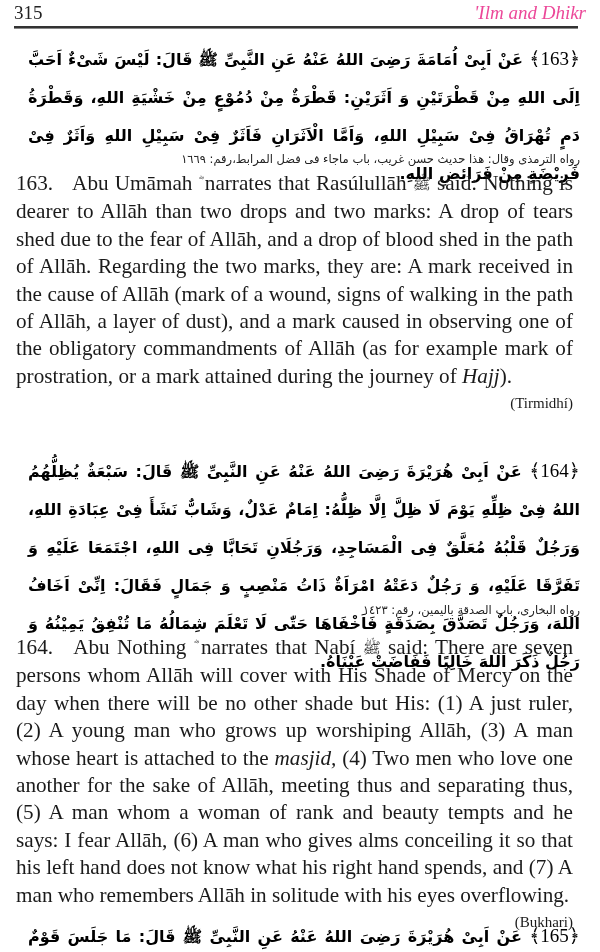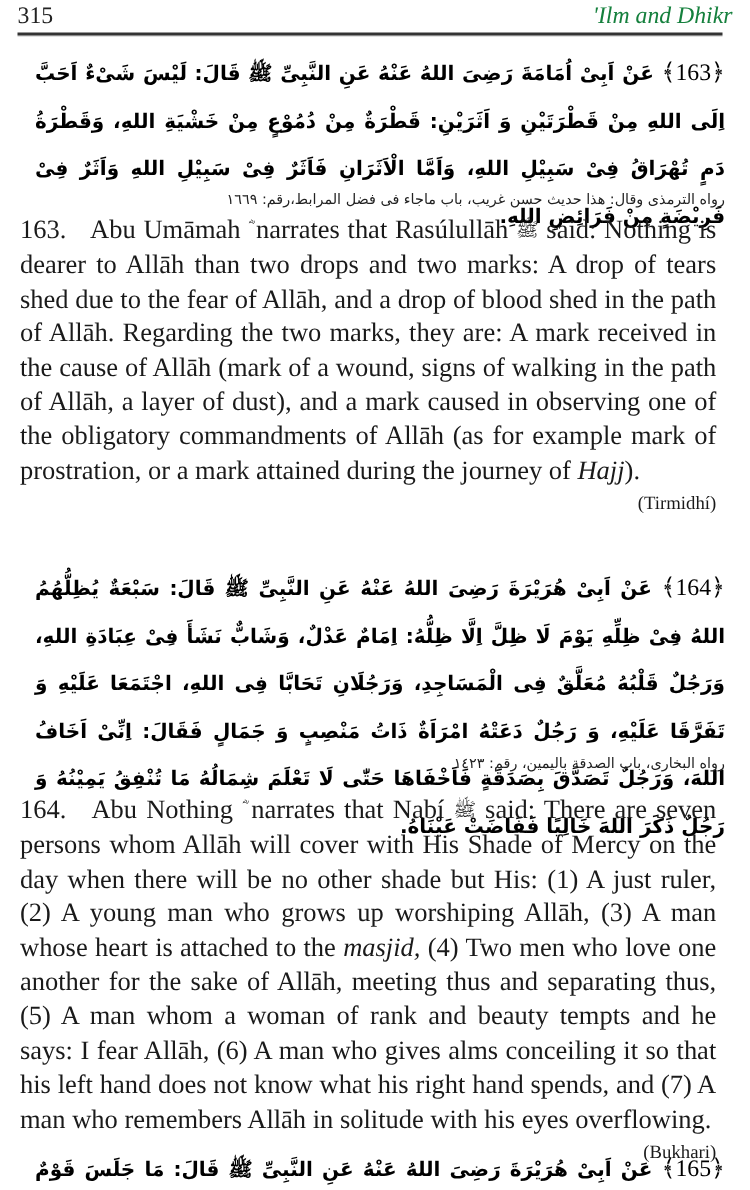--- a/index.html
+++ b/index.html
@@ -6,21 +6,21 @@
   body {
     width: 600px; height: 952px; overflow: hidden;
     background: #ffffff; color: #1a1a1a;
     font-family: "Liberation Serif", serif;
     position: relative;
   }
   .header {
     position: absolute; left: 14px; right: 14px; top: 0; height: 24px;
   }
   .page-num { position: absolute; left: 0; top: 2px; font-size: 19px; color: #222; font-family: Liberation Serif, serif; }
-  .running-title { position: absolute; right: 0; top: 2px; font-size: 19px; font-style: italic; color: #15803d; }
+  .running-title { position: absolute; right: 0; top: 2px; font-size: 19px; font-style: italic; color: #ec4899; }
   .header-rule {
     position: absolute; left: 14px; right: 22px; top: 26px; height: 0;
     border-top: 2px solid #333; border-bottom: 1px solid #888;
   }
   .arabic {
     position: absolute; left: 28px; right: 20px;
     direction: rtl; text-align: justify; text-align-last: right;
     font-family: "DejaVu Sans", sans-serif; font-weight: bold;
     font-size: 16px; line-height: 38px; color: #000000;
   }

